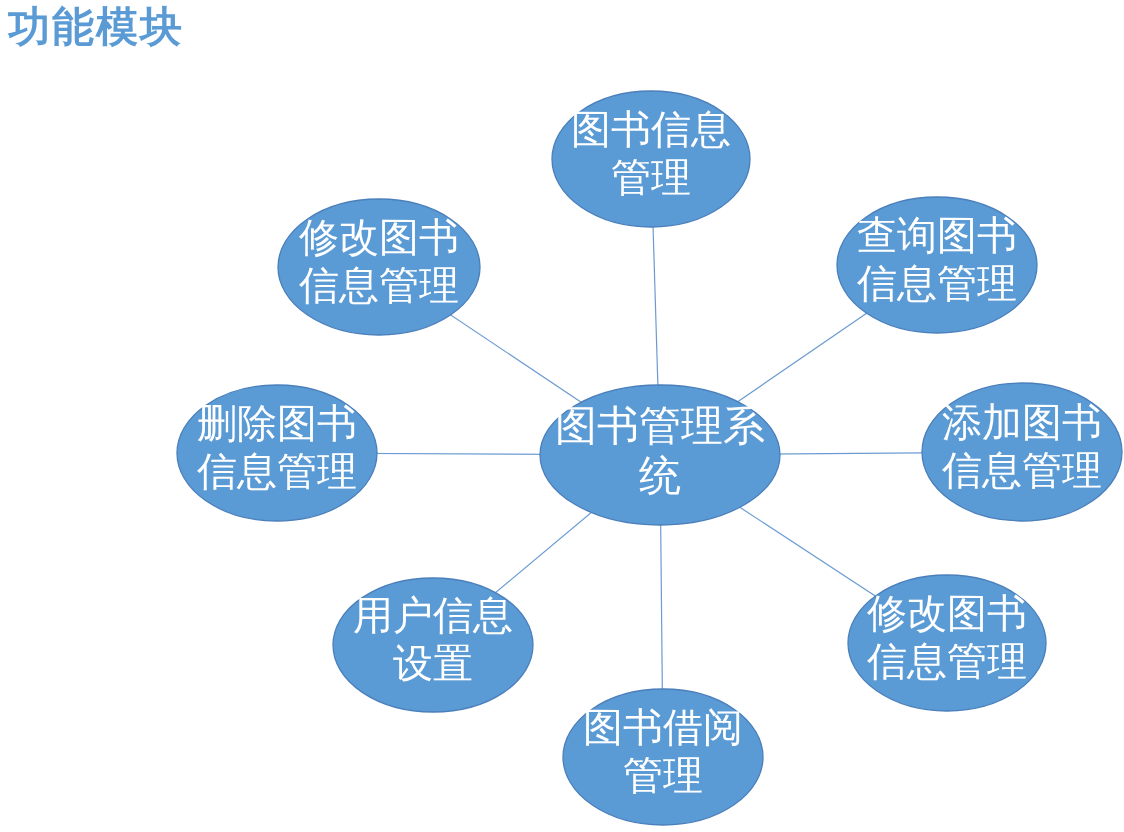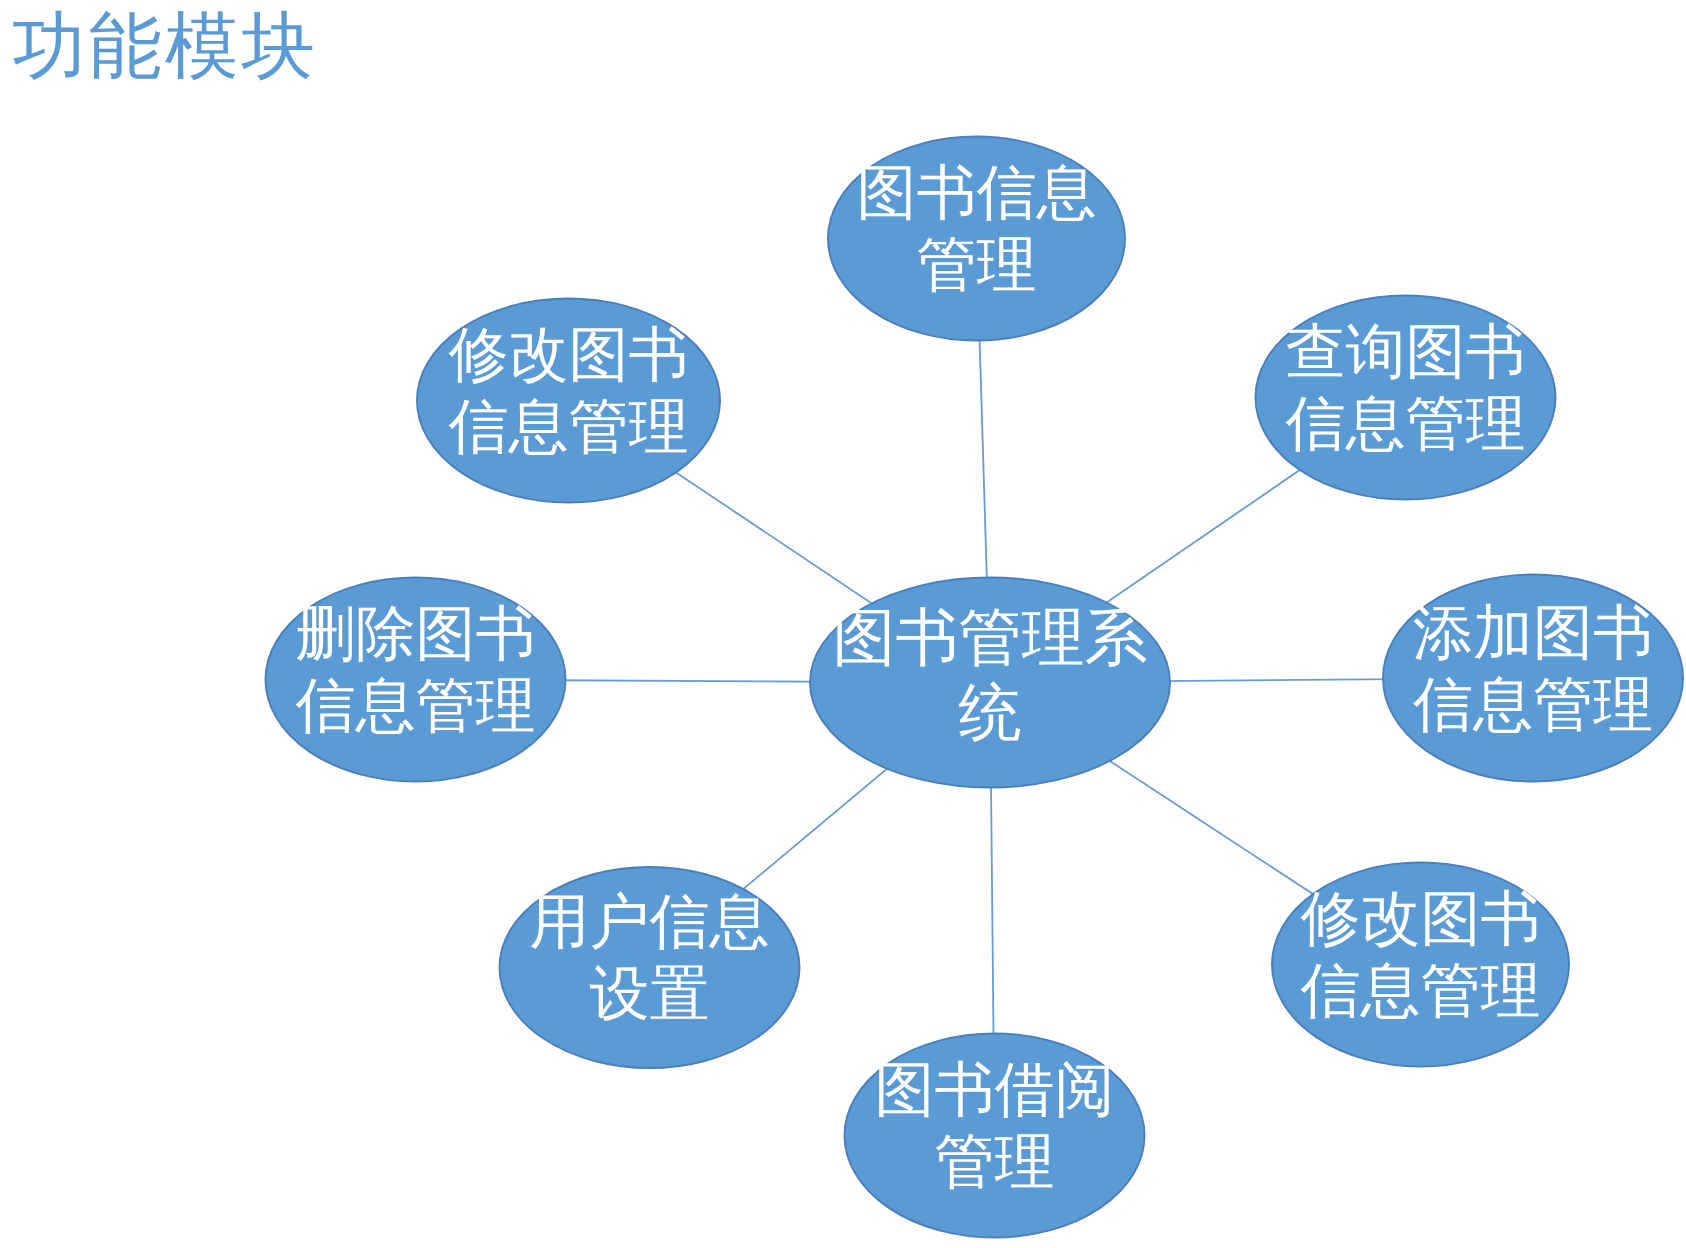--- a/index.html
+++ b/index.html
@@ -13,23 +13,23 @@
     height: 832px;
     background: var(--background, #ffffff);
     overflow: hidden;
     font-family: "DejaVu Serif", "Liberation Serif", serif;
   }
   .slide-title {
     position: absolute;
     left: 8px;
     top: 4px;
     margin: 0;
-    font-size: 49px;
+    font-size: 42px;
     line-height: 1.1;
-    font-weight: 400;
+    font-weight: 700;
     letter-spacing: 2px;
     color: var(--title-text, #5B9BD5);
   }
   svg.diagram {
     position: absolute;
     left: 0;
     top: 0;
   }
   .connector {
     stroke: var(--connector, #6B9BD2);

